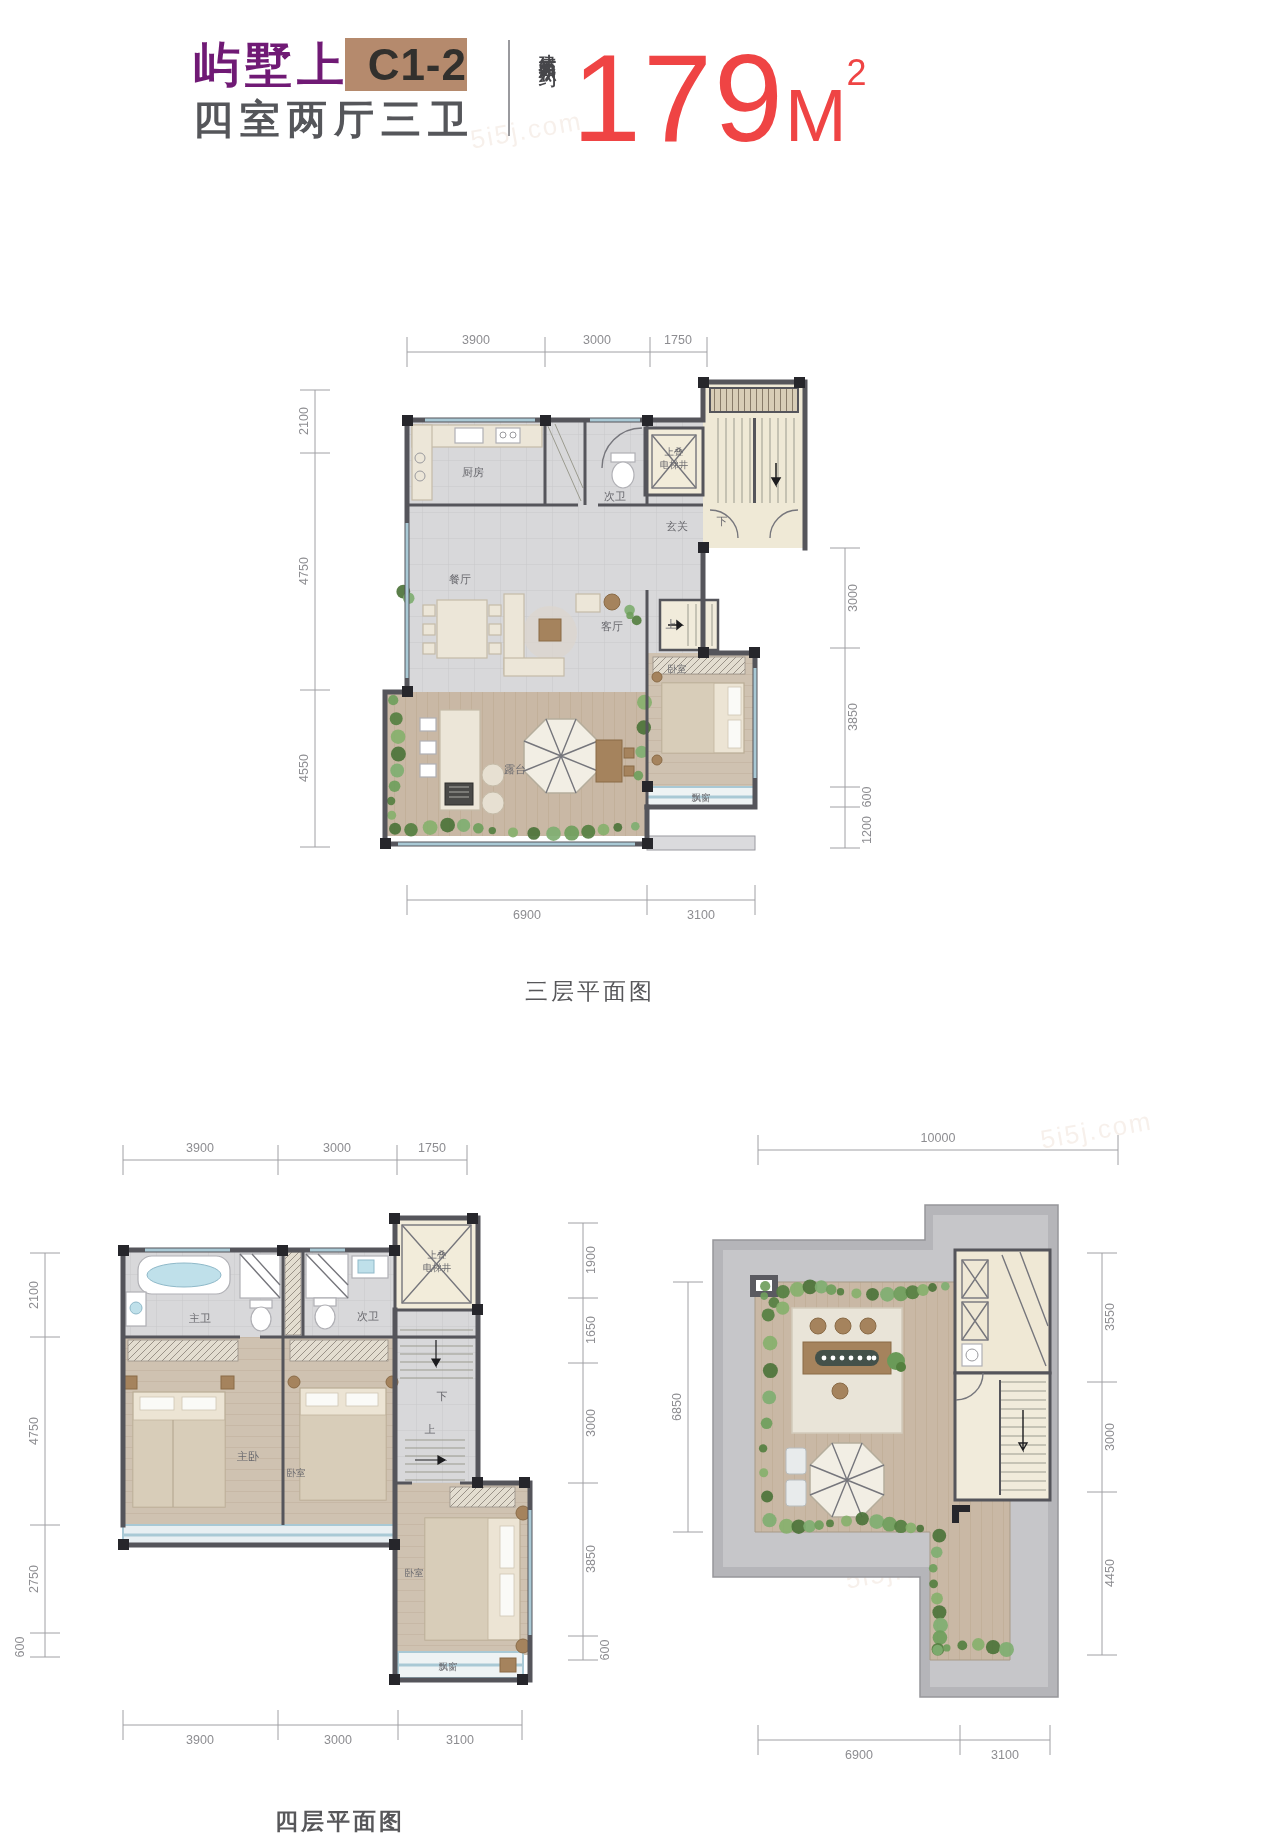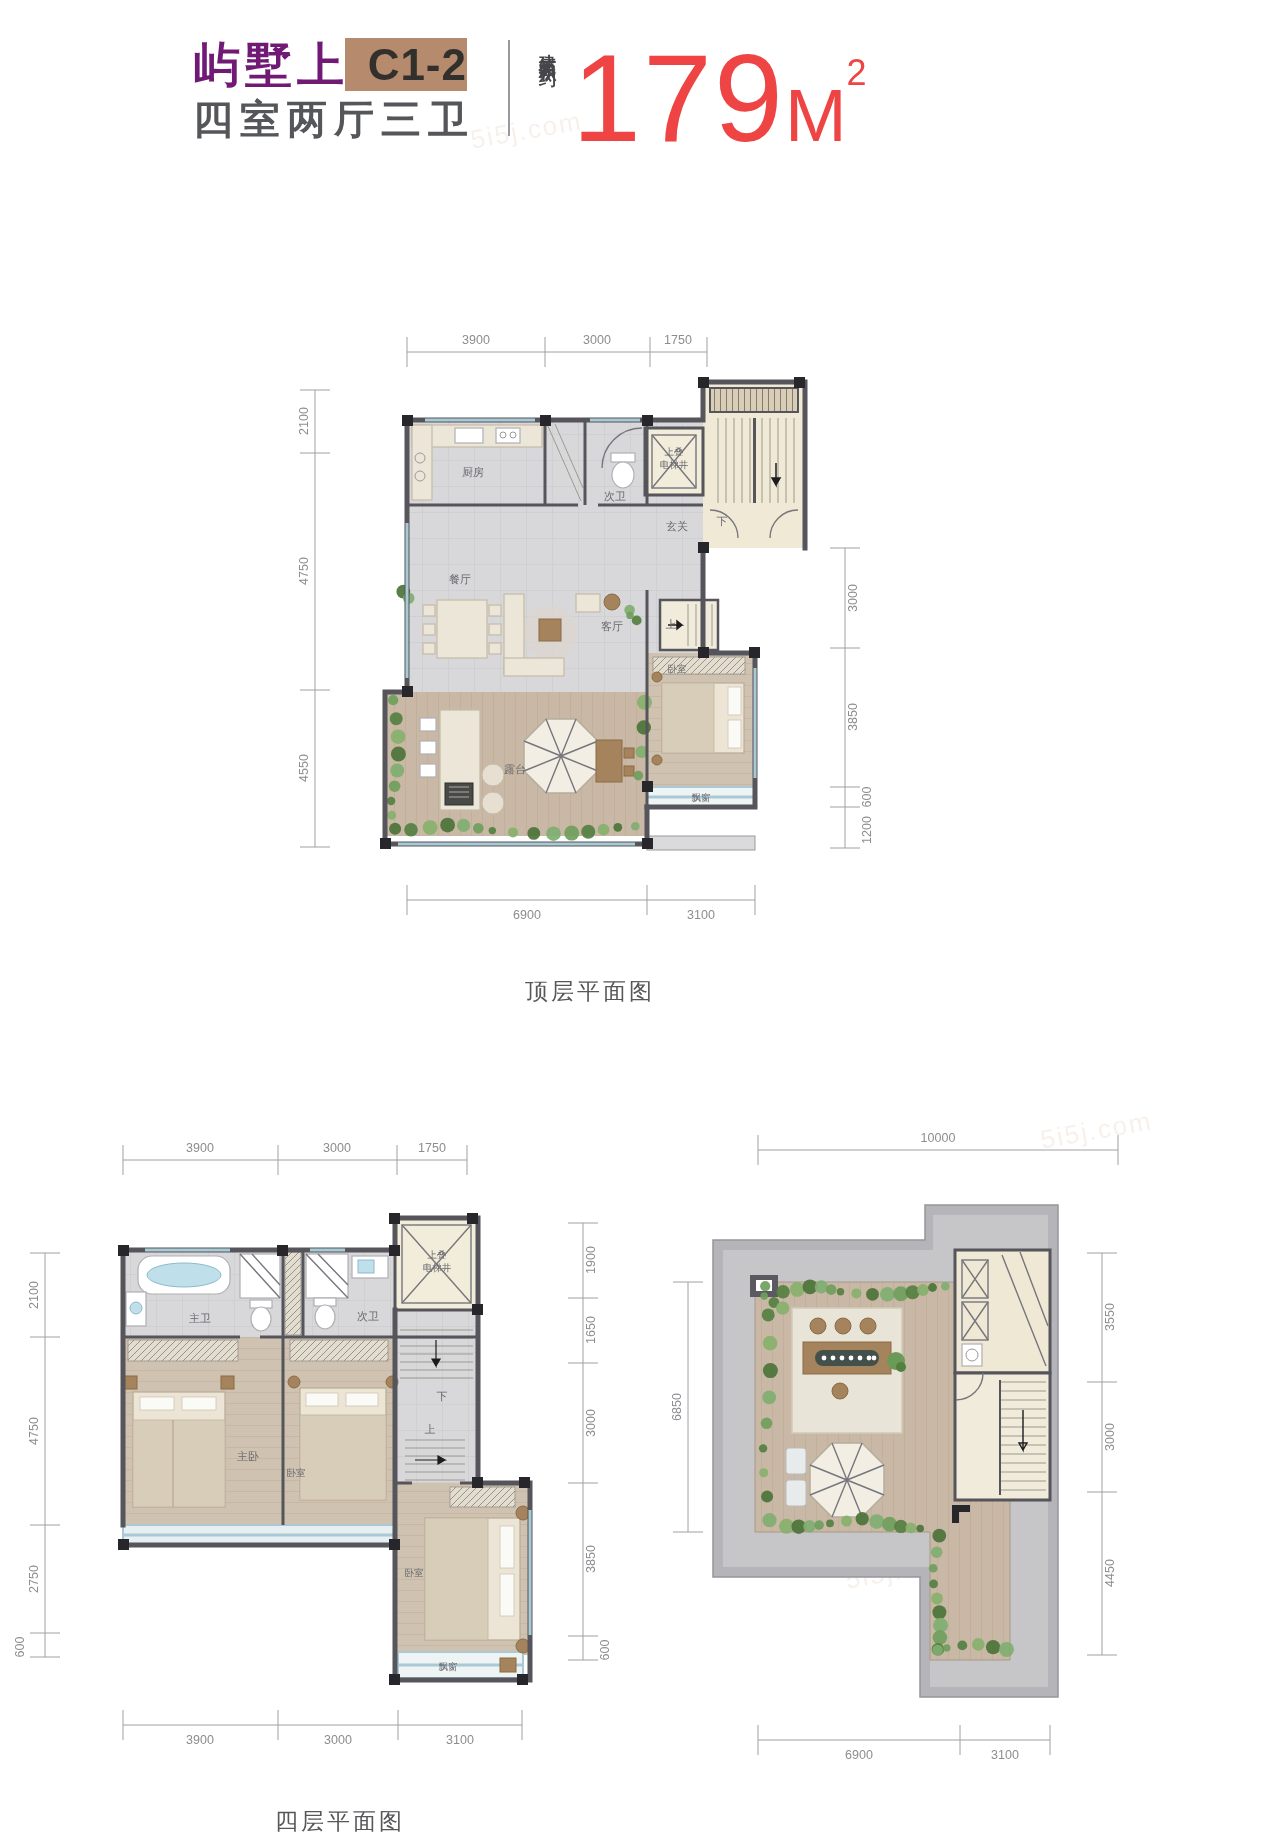--- a/index.html
+++ b/index.html
@@ -255,21 +255,21 @@
       <text class="lbls" x="434" y="190" text-anchor="middle">电梯井</text>
       <text class="lbl" x="482" y="247" text-anchor="middle">下</text>
       <text class="lbl" x="220" y="305" text-anchor="middle">餐厅</text>
       <text class="lbl" x="372" y="352" text-anchor="middle">客厅</text>
       <text class="lbl" x="431" y="350" text-anchor="middle">上</text>
       <text class="lbls" x="437" y="394" text-anchor="middle">卧室</text>
       <text class="lbls" x="461" y="523" text-anchor="middle">飘窗</text>
       <text class="lbl" x="275" y="495" text-anchor="middle">露台</text>
     </g>
   </svg>
-  <div class="cap" style="left:460px;top:976px;">顶层平面图</div>
+  <div class="cap" style="left:460px;top:976px;">三层平面图</div>
 
   <svg id="p4" viewBox="0 0 610 810" style="left:0px;top:1040px;width:610px;height:810px;">
     <g>
       <path class="dim" d="M123,120 H467 M123,105 V135 M278,105 V135 M397,105 V135 M467,105 V135"></path>
       <text class="dimt" x="200" y="112" text-anchor="middle">3900</text>
       <text class="dimt" x="337" y="112" text-anchor="middle">3000</text>
       <text class="dimt" x="432" y="112" text-anchor="middle">1750</text>
       <path class="dim" d="M45,213 V617 M30,213 H60 M30,297 H60 M30,485 H60 M30,593 H60 M30,617 H60"></path>
       <text class="dimt" x="38" y="255" text-anchor="middle" transform="rotate(-90 38 255)">2100</text>
       <text class="dimt" x="38" y="391" text-anchor="middle" transform="rotate(-90 38 391)">4750</text>
@@ -381,21 +381,21 @@
       <text class="lbls" x="437" y="218" text-anchor="middle">上叠</text>
       <text class="lbls" x="437" y="231" text-anchor="middle">电梯井</text>
       <text class="lbl" x="442" y="360" text-anchor="middle">下</text>
       <text class="lbl" x="430" y="393" text-anchor="middle">上</text>
       <text class="lbl" x="248" y="420" text-anchor="middle">主卧</text>
       <text class="lbls" x="296" y="436" text-anchor="middle">卧室</text>
       <text class="lbls" x="414" y="536" text-anchor="middle">卧室</text>
       <text class="lbls" x="448" y="630" text-anchor="middle">飘窗</text>
     </g>
   </svg>
-  <div class="cap" style="left:210px;top:1806px;">四层平面图</div>
+  <div class="cap" style="left:210px;top:1806px;font-weight:bold;">四层平面图</div>
 
   <svg id="p5" viewBox="0 0 640 770" style="left:640px;top:1080px;width:640px;height:770px;">
     <g>
       <path class="dim" d="M118,70 H478 M118,55 V85 M478,55 V85"></path>
       <text class="dimt" x="298" y="62" text-anchor="middle">10000</text>
       <path class="dim" d="M48,202 V452 M33,202 H63 M33,452 H63"></path>
       <text class="dimt" x="41" y="327" text-anchor="middle" transform="rotate(-90 41 327)">6850</text>
       <path class="dim" d="M462,173 V575 M447,173 H477 M447,302 H477 M447,412 H477 M447,575 H477"></path>
       <text class="dimt" x="474" y="237" text-anchor="middle" transform="rotate(-90 474 237)">3550</text>
       <text class="dimt" x="474" y="357" text-anchor="middle" transform="rotate(-90 474 357)">3000</text>

